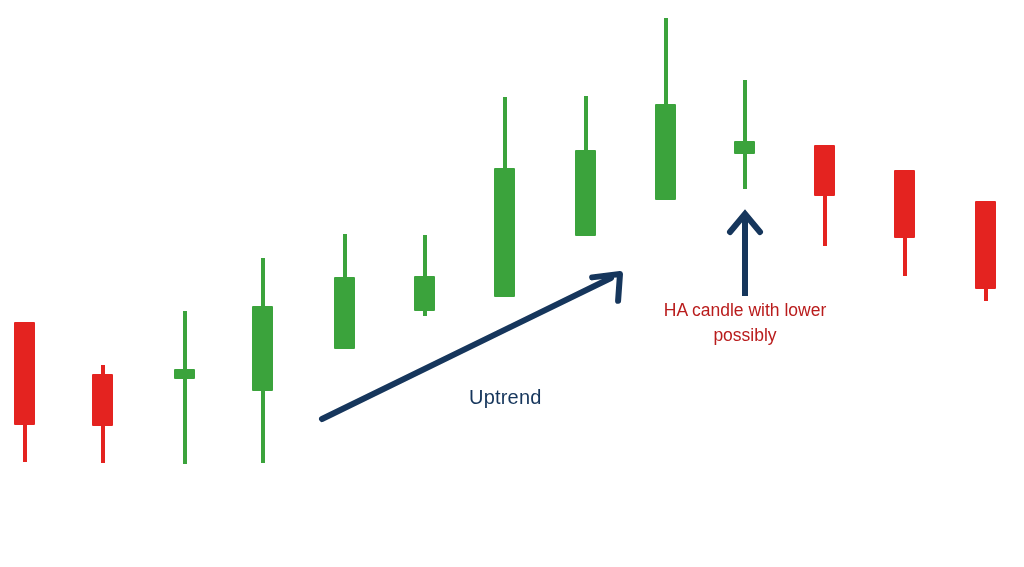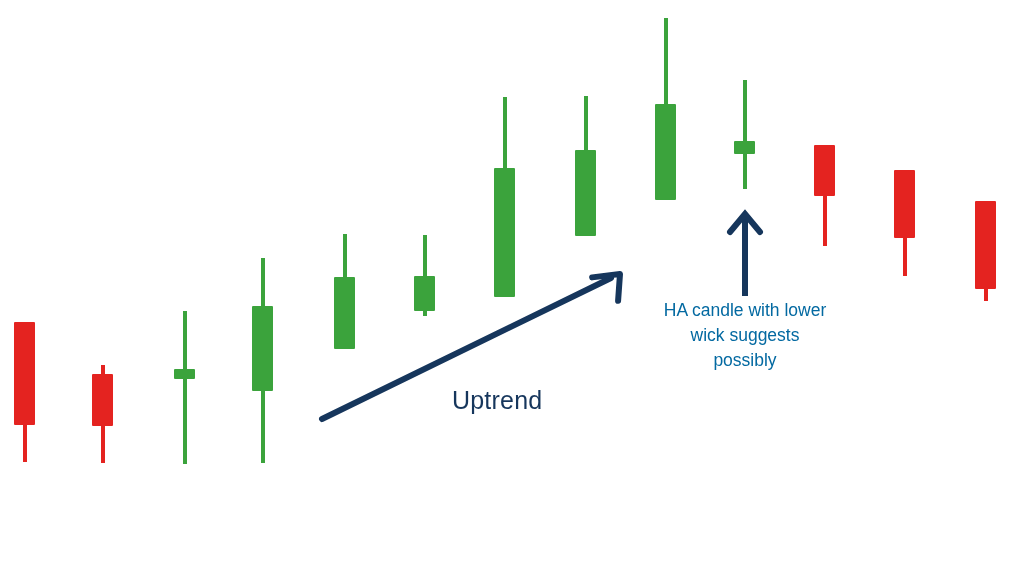--- a/index.html
+++ b/index.html
@@ -40,29 +40,30 @@
   }
   .candle-body {
     position: absolute;
     border-radius: 1px;
   }
 
   .trend-label {
     position: absolute;
     color: #16365c;
     font-family: "Liberation Sans", sans-serif;
-    font-size: 25px;
+    font-size: 20px;
     font-weight: 400;
     letter-spacing: 0.2px;
     white-space: nowrap;
+    margin-left: 17px;
   }
 
   .note-block {
     position: absolute;
-    color: #0369a1;
+    color: #b91c1c;
     font-family: "Liberation Sans", sans-serif;
     font-size: 17.5px;
     line-height: 25px;
     font-weight: 400;
     text-align: center;
     width: 260px;
   }
   .note-line { display: block; }
 </style>
 </head>
@@ -133,17 +134,16 @@
     <g>
       <line id="pointer-arrow-line" x1="745" y1="296" x2="745" y2="218" stroke="#16365c" stroke-width="6" stroke-linecap="butt"></line>
       <polyline id="pointer-arrow-head" points="730,232 745,214 760,232" fill="none" stroke="#16365c" stroke-width="6" stroke-linecap="round" stroke-linejoin="miter"></polyline>
     </g>
   </svg>
 
   <div class="trend-label" style="left:452px; top:386px;">Uptrend</div>
 
   <div class="note-block" style="left:615px; top:298px;">
     <span class="note-line">HA candle with lower</span>
-    <span class="note-line">wick suggests</span>
     <span class="note-line">possibly</span>
   </div>
 
 </div>
 
 </body></html>

